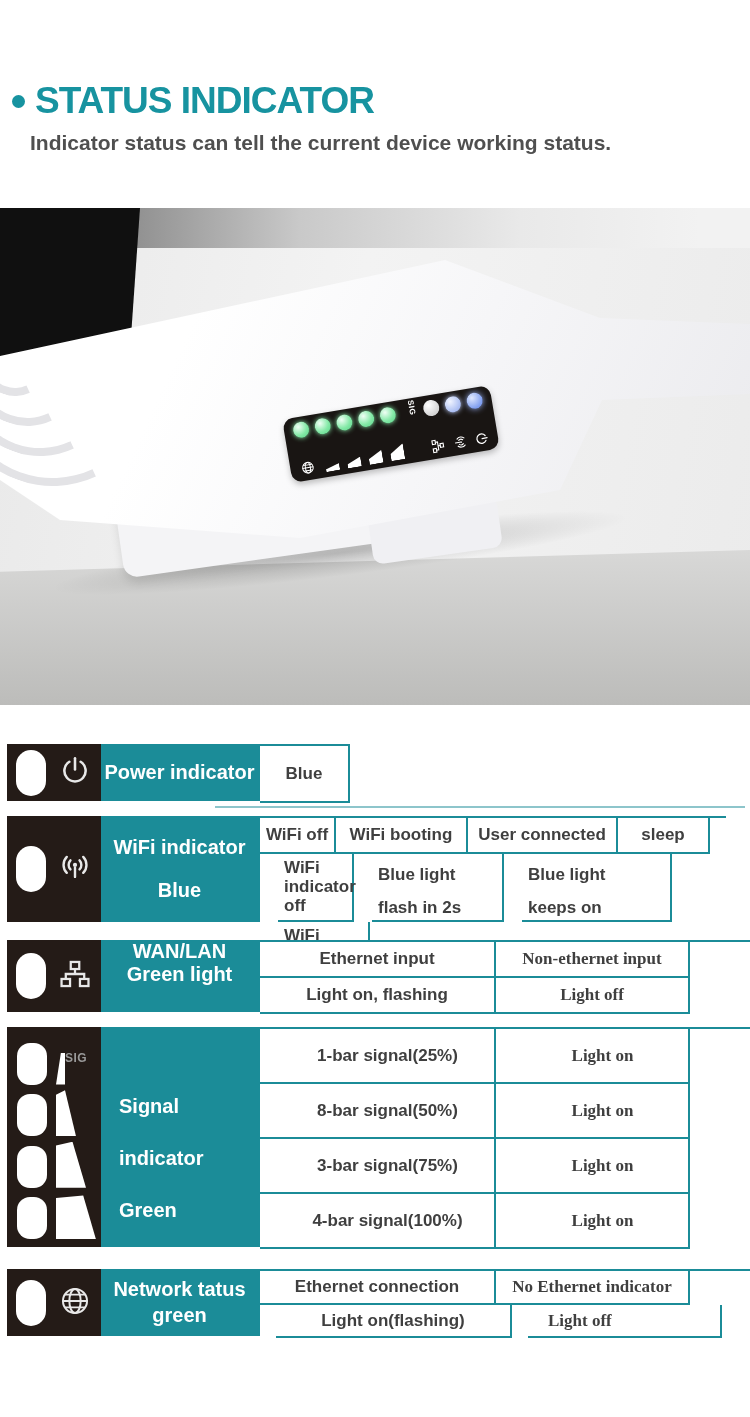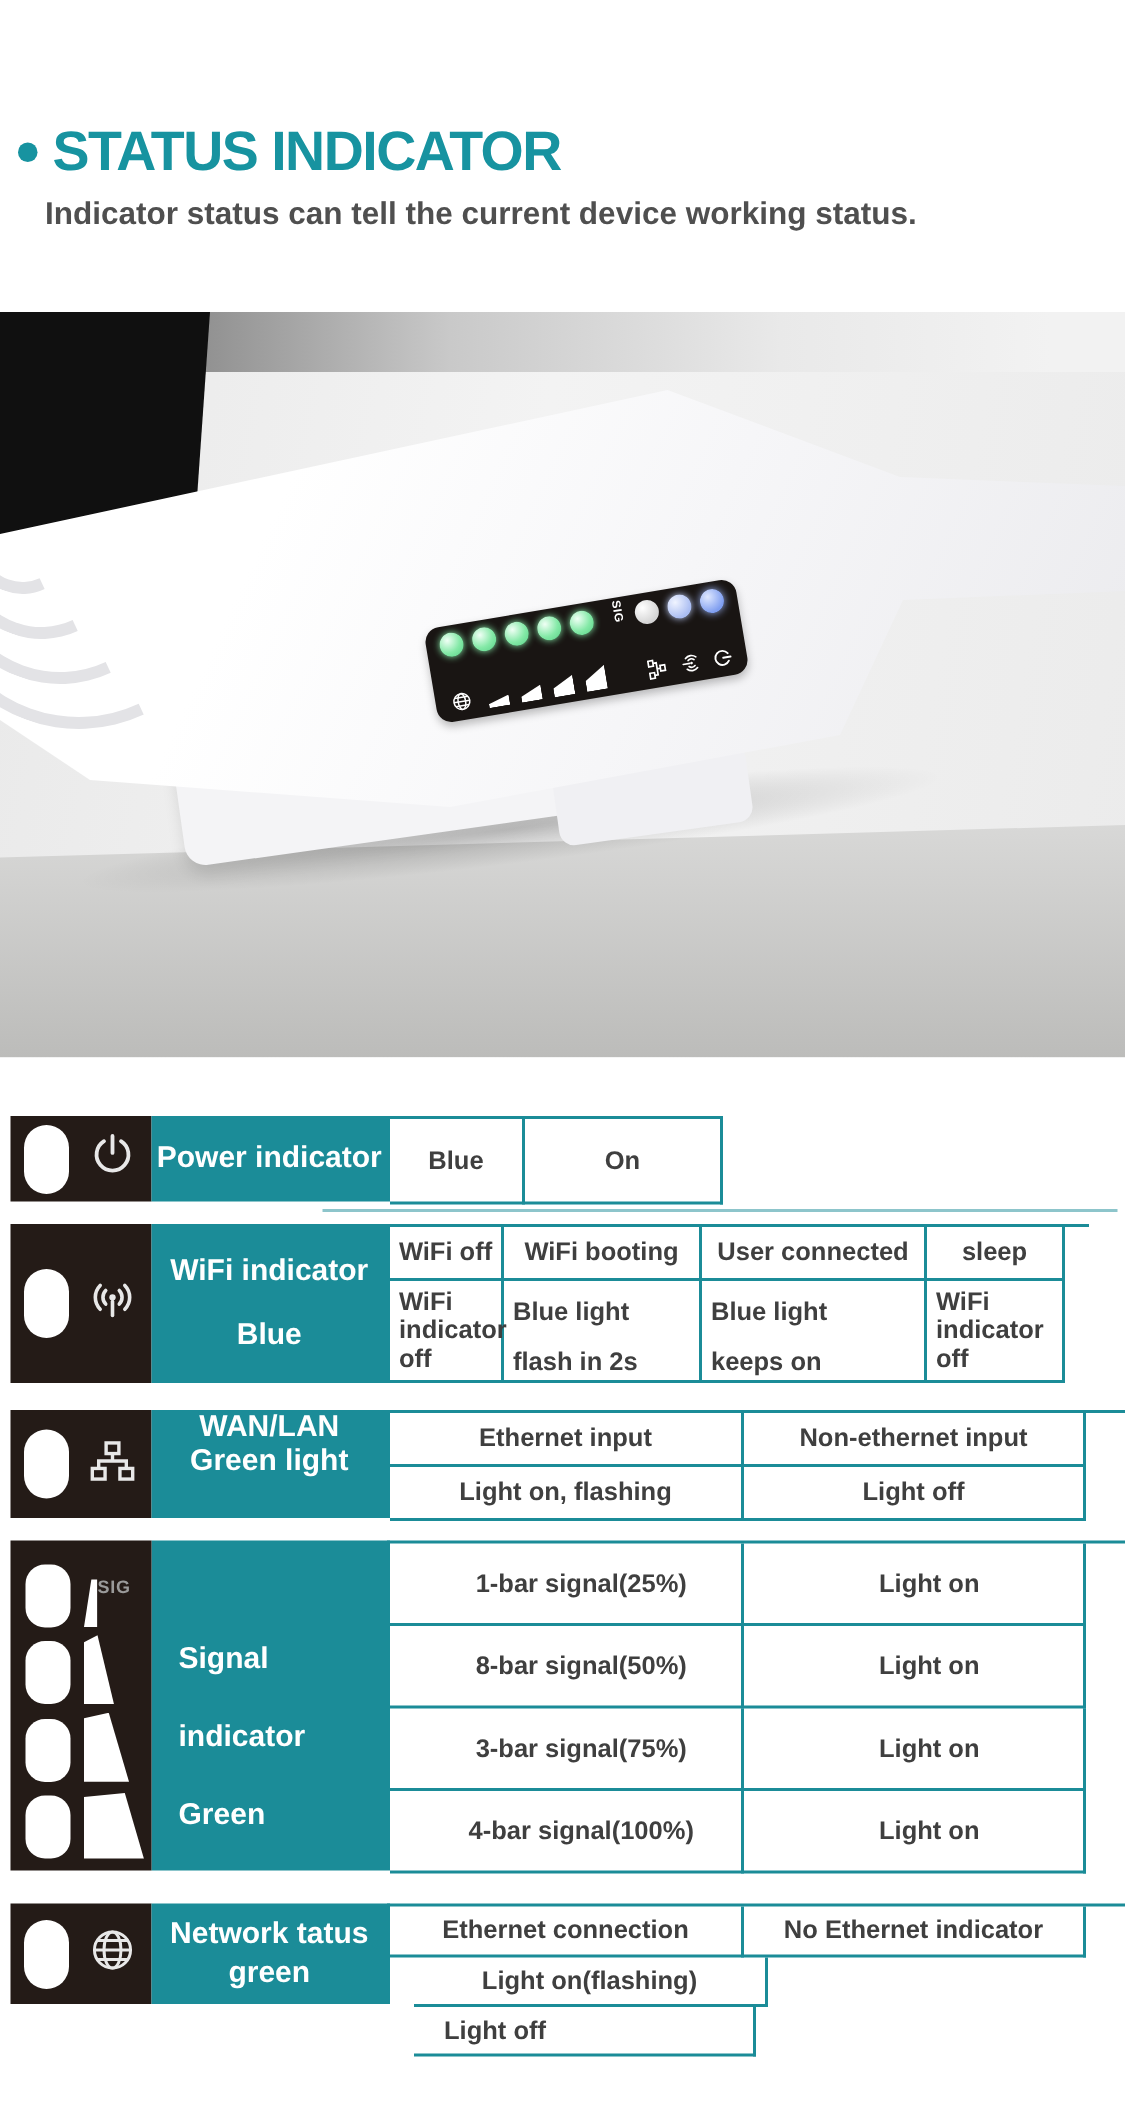--- a/index.html
+++ b/index.html
@@ -65,27 +65,27 @@
 
   #sec-power { top:744px; height:57px; }
   #sec-power .cell { height:57px; }
   .pw-c0 { width:90px; } .pw-c1 { width:132px; }
 
   .wifi-topline { position:absolute; left:215px; top:806px; width:530px; height:2px; background:rgba(27,140,152,.5); }
   #sec-wifi { top:816px; height:106px; }
   #sec-wifi .lbox { justify-content:space-evenly; }
   #sec-wifi .cells { width:468px; }
   .wf-h { height:36px; }
-  .wf-s { height:68px; align-items:flex-start; justify-content:flex-start; text-align:left; padding:4px 6px; }
+  .wf-s { height:68px; align-items:flex-start; justify-content:flex-start; text-align:left; padding:4px 6px;margin-left:18px; }
   .wf-w0 { width:76px; } .wf-w1 { width:132px; } .wf-w2 { width:150px; } .wf-w3 { width:92px; }
   .lh-tight { line-height:1.12; } .lh-loose { line-height:1.95; }
 
   #sec-wan { top:940px; height:72px; }
   #sec-wan .lbox { justify-content:flex-start; }
-  .two-c0 { width:236px; } .two-c1 { width:228px; }
+  .two-c0 { width:236px; } .two-c1 { width:194px;font-family:Liberation Serif, serif; }
   .wan-r { height:36px; }
 
   #sec-signal { top:1027px; height:220px; }
   #sec-signal .ibox { flex-direction:column; align-items:flex-start; justify-content:space-evenly; padding:6px 0 6px 10px; gap:0; position:relative; }
   .sigrow { display:flex; align-items:flex-end; gap:9px; height:50px; }
   .sigrow .led-oval { width:30px; height:42px; border-radius:13px; }
   .tbar { background:#fff; }
   .tbar1 { width:9px;  height:32px; clip-path:polygon(55% 0,100% 0,100% 100%,0 100%); }
   .tbar2 { width:20px; height:46px; clip-path:polygon(0 10%,45% 0,100% 100%,0 100%); }
   .tbar3 { width:30px; height:46px; clip-path:polygon(0 8%,55% 0,100% 100%,0 100%); }
@@ -195,21 +195,20 @@
             <path d="M12 3v8"></path>
             <path d="M8 5.5a7.5 7.5 0 1 0 8 0"></path>
           </svg>
       </span>
     </div>
     <div class="lbox">
       <span>Power indicator</span>
     </div>
     <div class="cells">
       <div class="cell pw-c0">Blue</div>
-      <div class="cell pw-c1">On</div>
     </div>
   </div>
 
   <div class="wifi-topline"></div>
   <div class="sec" id="sec-wifi">
     <div class="ibox">
       <span class="led-oval"></span>
       <span>
         <svg viewBox="0 0 24 24" fill="none" stroke="#e8e8e8" stroke-width="1.7" stroke-linecap="round">
             <circle cx="12" cy="10.5" r="1.5" fill="#e8e8e8" stroke="none"></circle>

